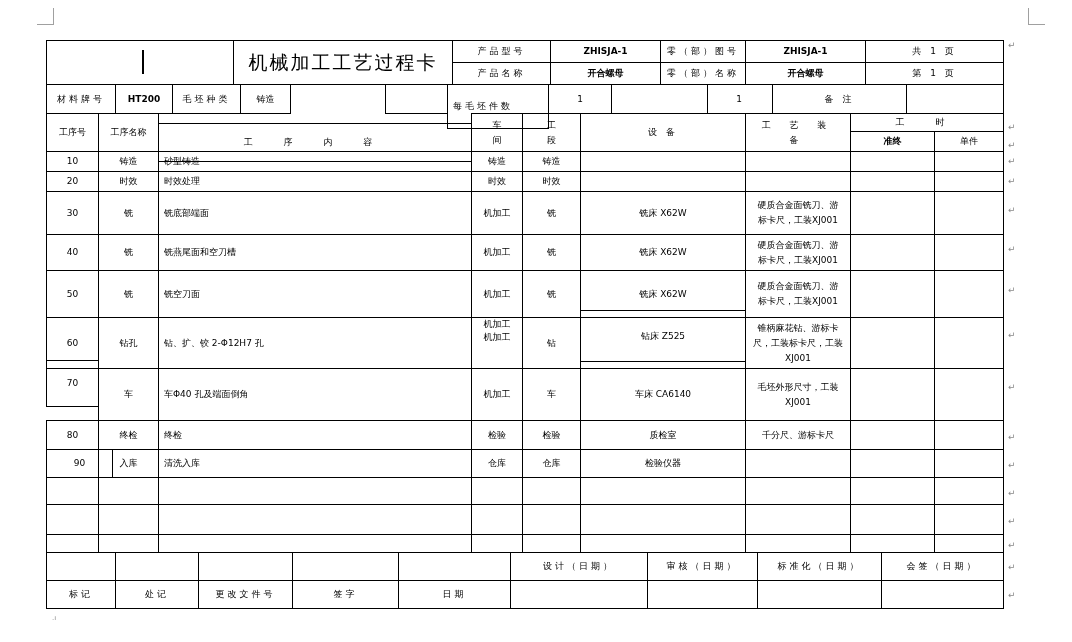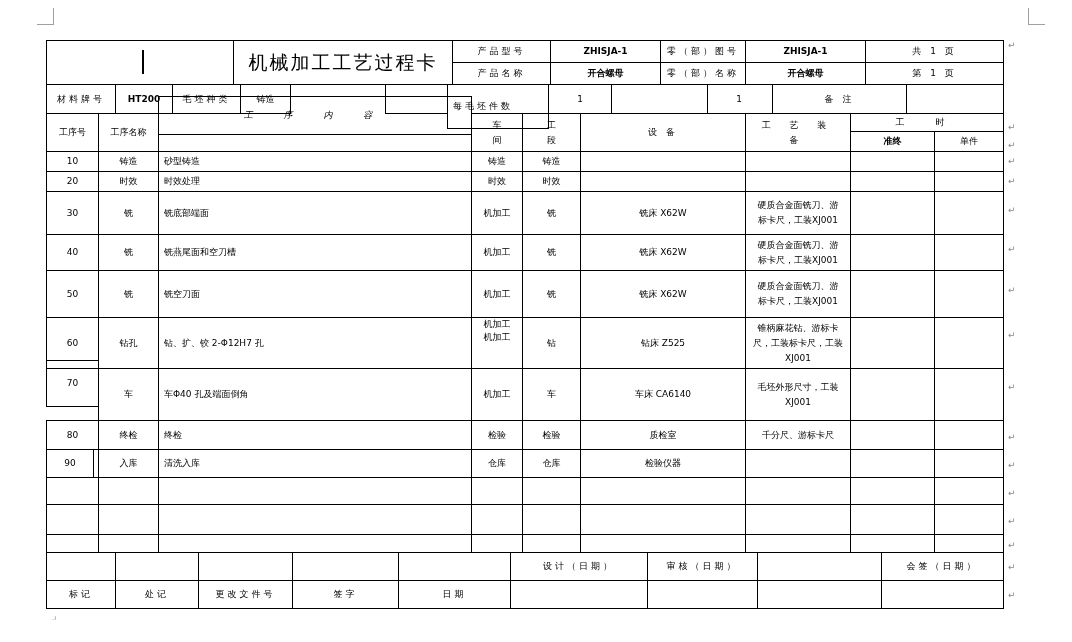--- a/index.html
+++ b/index.html
@@ -49,21 +49,21 @@
   <div class="cell" style="left:240px;top:84px;width:51px;height:30px;">铸造</div>
   <div class="cell left" style="left:385px;top:84px;width:63px;height:30px;"></div>
   <div class="cell left spaced" style="left:447px;top:84px;width:102px;height:45px;">每毛坯件数</div>
   <div class="cell" style="left:548px;top:84px;width:64px;height:30px;">1</div>
   <div class="cell" style="left:707px;top:84px;width:66px;height:30px;justify-content:flex-end;padding-right:30px;">1</div>
   <div class="cell spaced" style="left:772px;top:84px;width:135px;height:30px;">备 注</div>
   <div class="cell" style="left:906px;top:84px;width:98px;height:30px;"></div>
 
   <div class="cell" style="left:46px;top:113px;width:53px;height:39px;">工序号</div>
   <div class="cell" style="left:98px;top:113px;width:61px;height:39px;">工序名称</div>
-  <div class="cell wide-spaced" style="left:158px;top:96px;width:314px;height:39px;font-style:italic;">工 序 内 容</div>
+  <div class="cell wide-spaced" style="left:158px;top:123px;width:314px;height:39px;">工 序 内 容</div>
   <div class="cell" style="left:471px;top:113px;width:52px;height:39px;">车
 间</div>
   <div class="cell" style="left:522px;top:113px;width:59px;height:39px;">工
 段</div>
   <div class="cell spaced" style="left:580px;top:113px;width:166px;height:39px;">设 备</div>
   <div class="cell" style="left:745px;top:113px;width:106px;height:39px;letter-spacing:8px;">工 艺 装
 备</div>
   <div class="cell wide-spaced" style="left:850px;top:113px;width:154px;height:19px;">工 时</div>
   <div class="cell" style="left:850px;top:131px;width:85px;height:21px;font-weight:bold;">准终</div>
   <div class="cell" style="left:934px;top:131px;width:70px;height:21px;">单件</div>
@@ -131,21 +131,21 @@
     <div class="cell" style="left:934px;top:270px;width:70px;height:48px;"></div>
   </div>
 
   <div>
     <div class="cell" style="left:46px;top:317px;width:53px;height:52px;">60</div>
     <div class="cell" style="left:98px;top:317px;width:61px;height:52px;">钻孔</div>
     <div class="cell left" style="left:158px;top:317px;width:314px;height:52px;">钻、扩、铰 2-Φ12H7 孔</div>
     <div class="cell" style="left:471px;top:317px;width:52px;height:52px;align-items:flex-start;line-height:13px;">机加工
 机加工</div>
     <div class="cell" style="left:522px;top:317px;width:59px;height:52px;">钻</div>
-    <div class="cell" style="left:580px;top:317px;width:166px;height:52px;">钻床 Z525</div>
+    <div class="cell" style="left:580px;top:310px;width:166px;height:52px;">钻床 Z525</div>
     <div class="cell" style="left:745px;top:317px;width:106px;height:52px;">锥柄麻花钻、游标卡
 尺，工装标卡尺，工装
 XJ001</div>
     <div class="cell" style="left:850px;top:317px;width:85px;height:52px;"></div>
     <div class="cell" style="left:934px;top:317px;width:70px;height:52px;"></div>
   </div>
 
   <div>
     <div class="cell" style="left:46px;top:360px;width:53px;height:47px;">70</div>
     <div class="cell" style="left:98px;top:368px;width:61px;height:53px;">车</div>
@@ -166,21 +166,21 @@
     <div class="cell left" style="left:158px;top:420px;width:314px;height:30px;">终检</div>
     <div class="cell" style="left:471px;top:420px;width:52px;height:30px;">检验</div>
     <div class="cell" style="left:522px;top:420px;width:59px;height:30px;">检验</div>
     <div class="cell" style="left:580px;top:420px;width:166px;height:30px;">质检室</div>
     <div class="cell" style="left:745px;top:420px;width:106px;height:30px;">千分尺、游标卡尺</div>
     <div class="cell" style="left:850px;top:420px;width:85px;height:30px;"></div>
     <div class="cell" style="left:934px;top:420px;width:70px;height:30px;"></div>
   </div>
 
   <div>
-    <div class="cell" style="left:46px;top:449px;width:48px;height:29px;">90</div>
+    <div class="cell" style="left:46px;top:449px;width:67px;height:29px;">90</div>
     <div class="cell" style="left:98px;top:449px;width:61px;height:29px;">入库</div>
     <div class="cell left" style="left:158px;top:449px;width:314px;height:29px;">清洗入库</div>
     <div class="cell" style="left:471px;top:449px;width:52px;height:29px;">仓库</div>
     <div class="cell" style="left:522px;top:449px;width:59px;height:29px;">仓库</div>
     <div class="cell" style="left:580px;top:449px;width:166px;height:29px;">检验仪器</div>
     <div class="cell" style="left:745px;top:449px;width:106px;height:29px;"></div>
     <div class="cell" style="left:850px;top:449px;width:85px;height:29px;"></div>
     <div class="cell" style="left:934px;top:449px;width:70px;height:29px;"></div>
   </div>
 
@@ -220,20 +220,21 @@
     <div class="cell" style="left:934px;top:534px;width:70px;height:19px;"></div>
   </div>
 
   <div class="cell" style="left:46px;top:552px;width:70px;height:29px;"></div>
   <div class="cell" style="left:115px;top:552px;width:84px;height:29px;"></div>
   <div class="cell" style="left:198px;top:552px;width:95px;height:29px;"></div>
   <div class="cell" style="left:292px;top:552px;width:107px;height:29px;"></div>
   <div class="cell" style="left:398px;top:552px;width:113px;height:29px;"></div>
   <div class="cell spaced" style="left:510px;top:552px;width:138px;height:29px;">设计（日期）</div>
   <div class="cell spaced" style="left:647px;top:552px;width:111px;height:29px;">审核（日期）</div>
+  <div class="cell spaced" style="left:757px;top:552px;width:125px;height:29px;">标准化（日期）</div>
   <div class="cell spaced" style="left:881px;top:552px;width:123px;height:29px;">会签（日期）</div>
 
   <div class="cell spaced" style="left:46px;top:580px;width:70px;height:29px;">标记</div>
   <div class="cell spaced" style="left:115px;top:580px;width:84px;height:29px;">处记</div>
   <div class="cell spaced" style="left:198px;top:580px;width:95px;height:29px;">更改文件号</div>
   <div class="cell spaced" style="left:292px;top:580px;width:107px;height:29px;">签字</div>
   <div class="cell spaced" style="left:398px;top:580px;width:113px;height:29px;">日期</div>
   <div class="cell" style="left:510px;top:580px;width:138px;height:29px;"></div>
   <div class="cell left" style="left:647px;top:580px;width:111px;height:29px;"></div>
   <div class="cell left" style="left:757px;top:580px;width:125px;height:29px;"></div>

